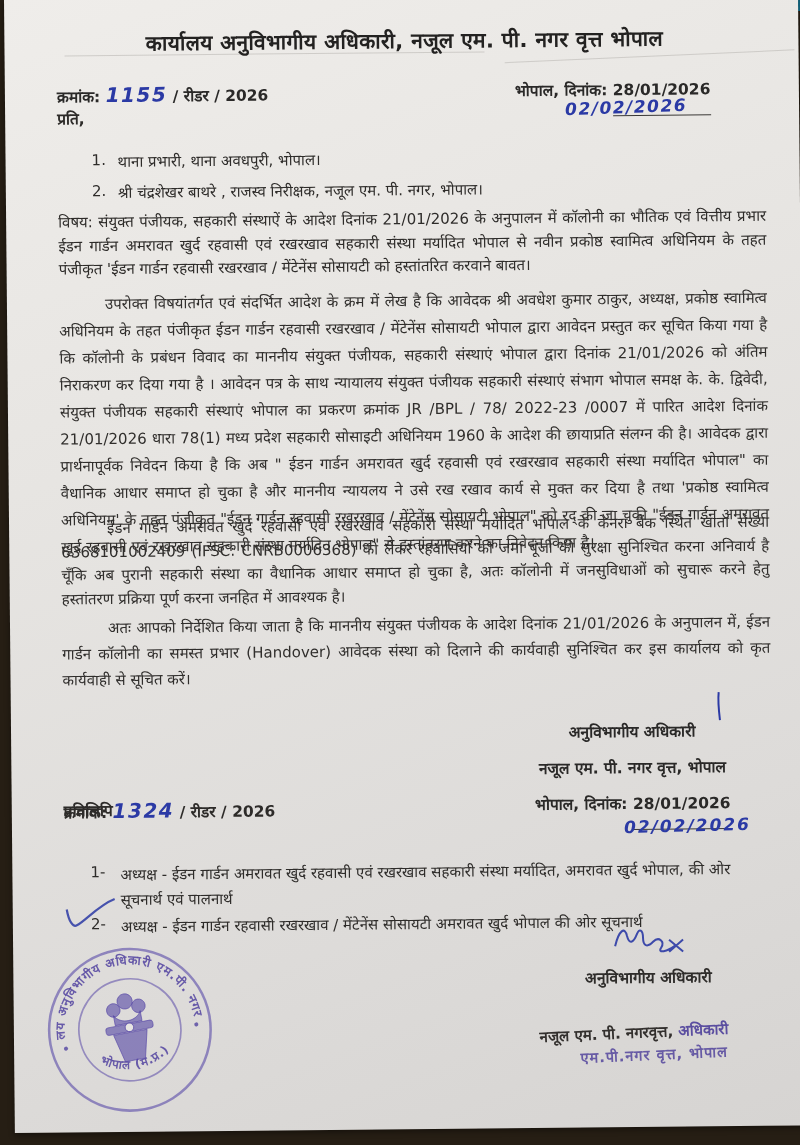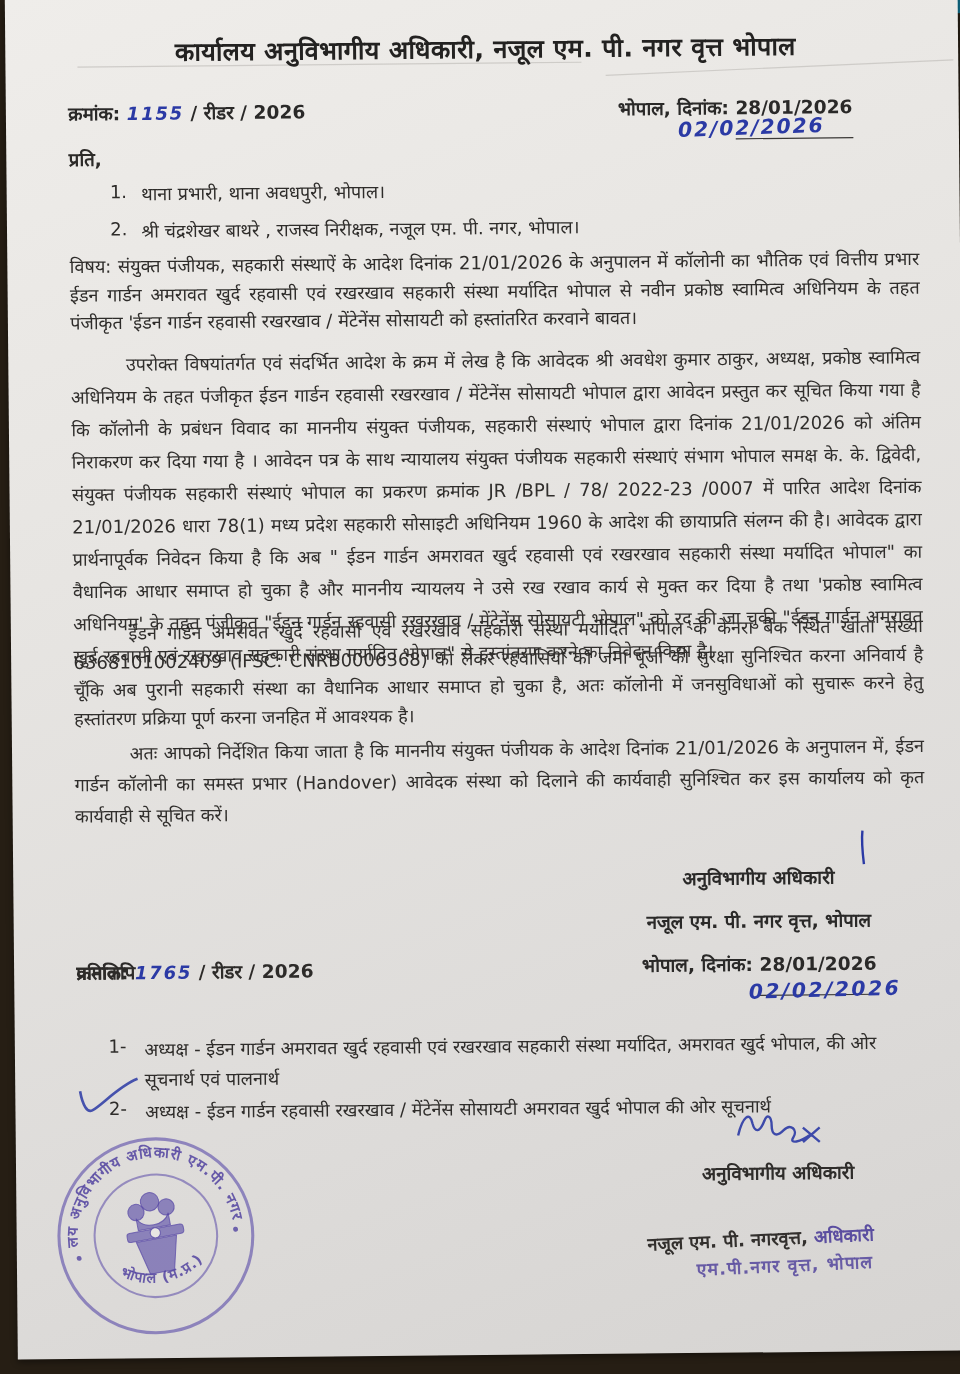--- a/index.html
+++ b/index.html
@@ -24,24 +24,24 @@
   .abs{position:absolute;}
   .doc-title{
     left:100px;top:30px;width:600px;text-align:center;
     font-size:21px;font-weight:bold;color:#232221;letter-spacing:.3px;
   }
   .ref-row{left:52px;top:84px;font-size:15.5px;font-weight:bold;color:#2a2928;}
   .date-row{left:510px;top:84px;font-size:15.5px;font-weight:bold;color:#2a2928;}
   .u{border-bottom:1.6px solid #3a3836;padding-bottom:16px;}
   .hand{
     color:#2b3aa5;font-style:italic;font-weight:bold;letter-spacing:1.5px;
-    font-size:15px;
+    font-size:20px;
   }
   .hand-date-top{left:560px;top:103px;transform:rotate(-1.5deg);font-size:17px;}
-  .prati{left:52px;top:122px;font-size:15.5px;font-weight:bold;}
+  .prati{left:52px;top:108px;font-size:15.5px;font-weight:bold;}
   .addr{left:86px;font-size:15px;font-weight:500;display:flex;color:#2e2c2a;}
   .addr .num{width:26px;}
   .subject{left:52px;top:212px;width:708px;font-size:15px;line-height:23.5px;text-align:justify;color:#2e2c2a;font-weight:500;}
   .subject .lbl{font-weight:normal;}
   .para{left:52px;width:708px;font-size:15px;text-align:justify;text-indent:46px;color:#302e2c;font-weight:500;}
   .p1{top:292px;line-height:27px;}
   .p2{top:518px;line-height:23.5px;}
   .p3{top:616px;line-height:26px;}
   .sig-top{left:495px;top:726px;width:252px;text-align:center;font-size:15.5px;font-weight:bold;color:#2a2928;}
   .sig-top div{margin-bottom:14px;}
@@ -109,21 +109,21 @@
     <div>अनुविभागीय अधिकारी</div>
     <div>नजूल एम. पी. नगर वृत्त, भोपाल</div>
     <div>
       <span>भोपाल, दिनांक: </span><span class="u">28/01/2026</span>
     </div>
   </div>
   <div class="abs hand hand-date-mid">02/02/2026</div>
 
   <div class="abs ref-bottom">
     <span>क्रमांक:</span>
-    <span class="hand">1765</span>
+    <span class="hand">1324</span>
     <span> / रीडर / 2026</span>
   </div>
 
   <div class="abs cc-label">प्रतिलिपि</div>
 
   <div class="abs cc" style="top:864px;">
     <span class="num">1-</span>
     <span class="txt">अध्यक्ष - ईडन गार्डन अमरावत खुर्द रहवासी एवं रखरखाव सहकारी संस्था मर्यादित, अमरावत खुर्द भोपाल, की ओर  सूचनार्थ एवं पालनार्थ</span>
   </div>
   <div class="abs cc" style="top:916px;">

